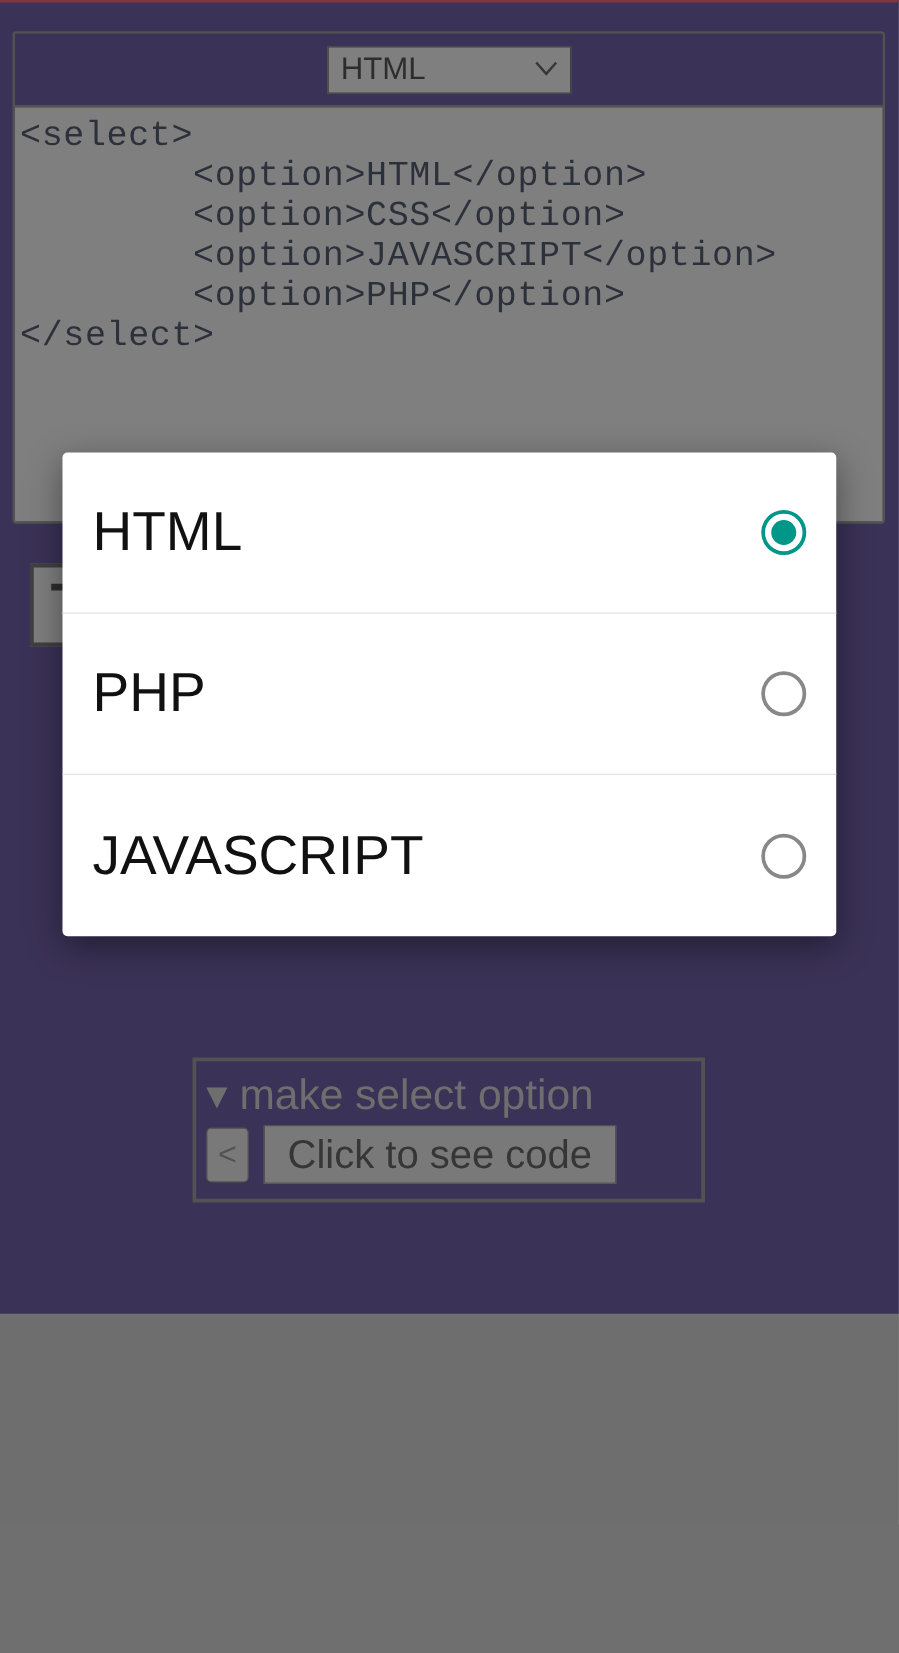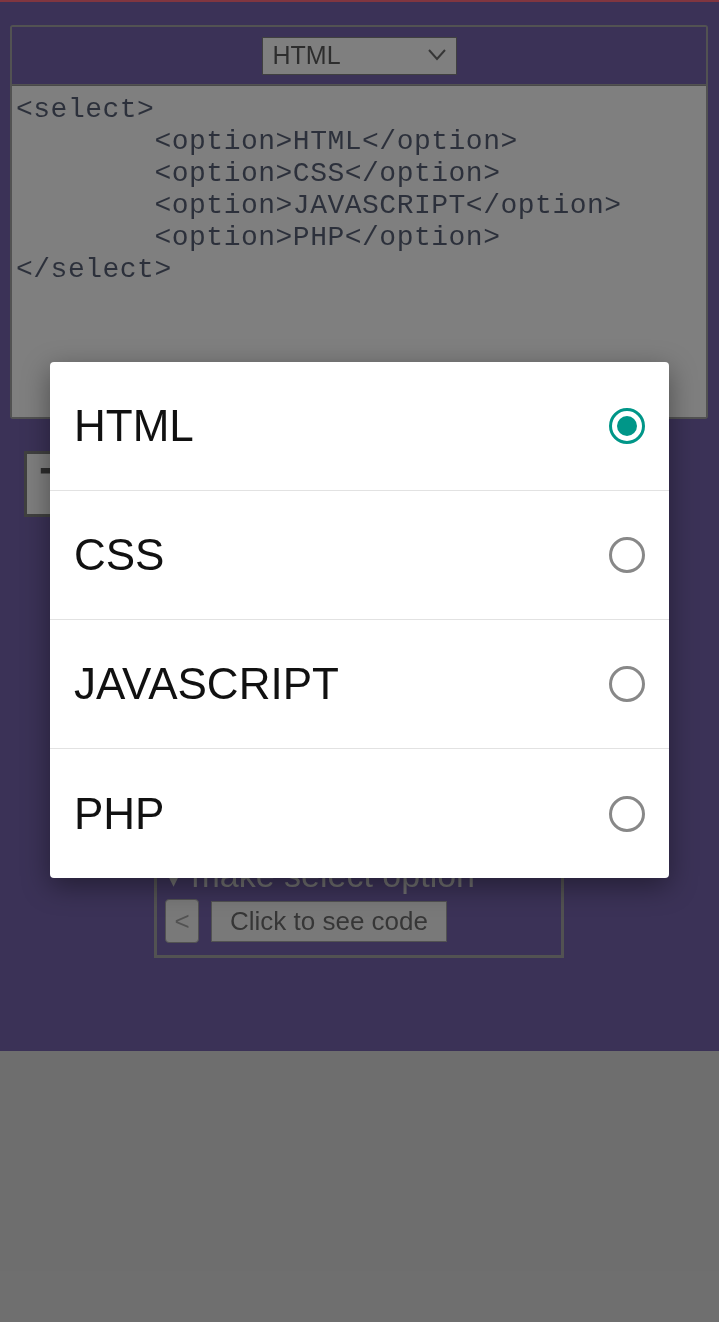--- a/index.html
+++ b/index.html
@@ -113,21 +113,21 @@
     color: #555;
     font-size: 26px;
     display: flex;
     align-items: center;
     justify-content: center;
   }
   .bw-btn {
     background: #9c9c9c;
     border: 1px solid #555;
     color: #222;
-    font-size: 26px;
+    font-size: 32px;
     padding: 4px 18px;
   }
 
   
   .overlay {
     position: absolute;
     left: 0; top: 0;
     width: 719px;
     height: 1322px;
     background: rgba(80,80,80,0.45);
@@ -221,26 +221,22 @@
   </div>
 
   <div class="overlay"></div>
 
   <div class="modal">
     <div class="option">
       <span class="opt-label">HTML</span>
       <span class="radio selected"></span>
     </div>
     <div class="option">
-      <span class="opt-label">CSS</span>
+      <span class="opt-label">PHP</span>
       <span class="radio"></span>
     </div>
     <div class="option">
       <span class="opt-label">JAVASCRIPT</span>
       <span class="radio"></span>
     </div>
-    <div class="option">
-      <span class="opt-label">PHP</span>
-      <span class="radio"></span>
-    </div>
   </div>
 
 </div>
 
 </body></html>

